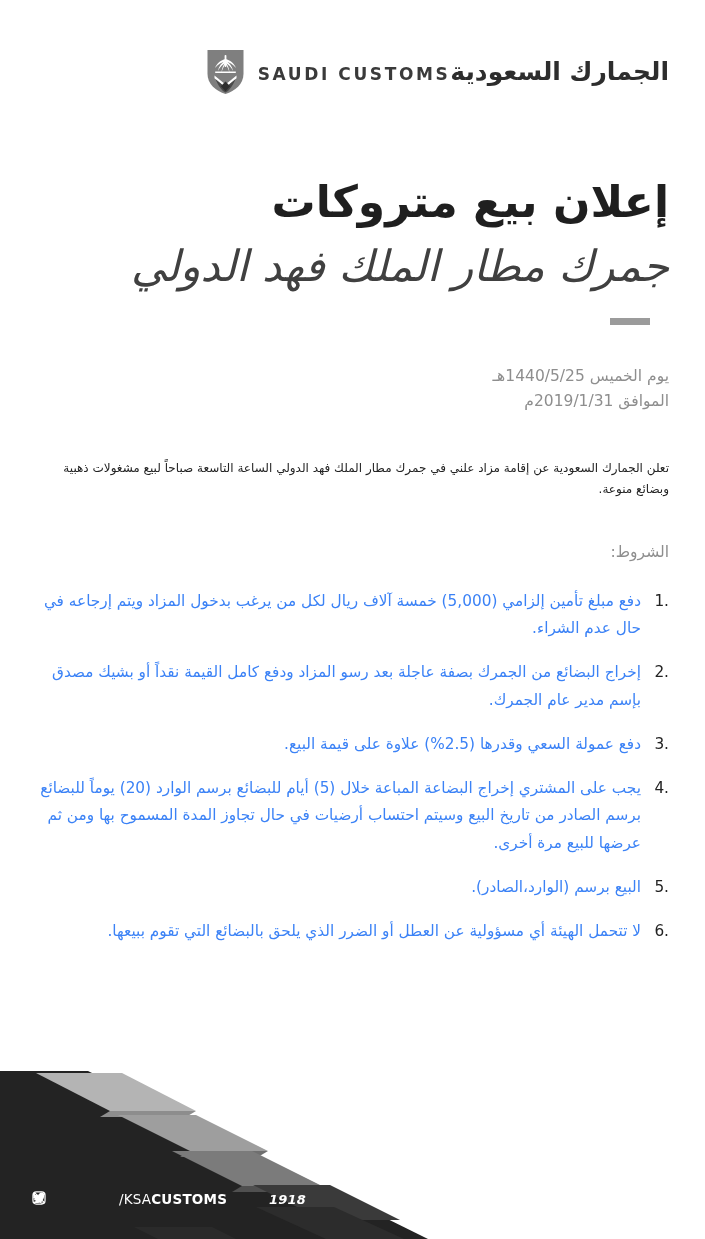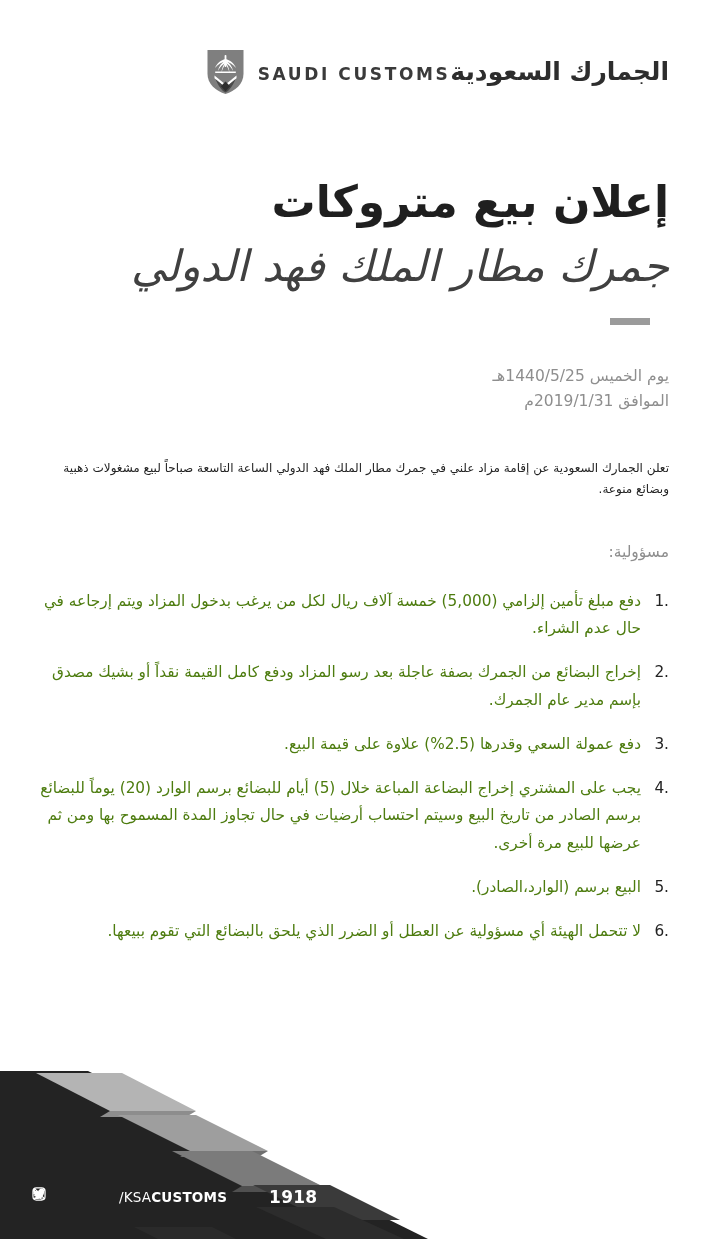--- a/index.html
+++ b/index.html
@@ -156,21 +156,21 @@
     color: #232323;
     font-size: 15.3px;
     line-height: 1.78;
     direction: ltr;
     unicode-bidi: isolate;
     padding-left: 8px;
     box-sizing: border-box;
   }
   .cond-text {
     flex: 1 1 auto;
-    color: #4d7c0f;
+    color: #3b82f6;
     font-size: 15.3px;
     line-height: 1.78;
     text-align: right;
     direction: rtl;
   }
 
   
   .footer {
     position: absolute;
     left: 0;
@@ -217,23 +217,24 @@
   }
   .handle b { font-weight: bold; }
   .phone-group {
     display: flex;
     flex-direction: row;
     align-items: center;
     gap: 6px;
   }
   .phone-num {
     color: #ffffff;
-    font-size: 17px;
+    font-size: 13px;
     font-weight: bold;
     letter-spacing: 0.2px;
+    font-style: italic;
   }
 </style>
 </head>
 <body>
 
 <div class="page">
 
   <div class="header">
     <div class="logo-text">
       <div class="logo-ar">الجمارك السعودية</div>
@@ -269,21 +270,21 @@
   </div>
   <div class="divider-dash"></div>
 
   <div class="dates">
     <div>يوم الخميس 1440/5/25هـ</div>
     <div>الموافق 2019/1/31م</div>
   </div>
 
   <p class="intro">تعلن الجمارك السعودية عن إقامة مزاد علني في جمرك مطار الملك فهد الدولي  الساعة التاسعة صباحاً لبيع مشغولات ذهبية وبضائع منوعة.</p>
 
-  <h3 class="cond-heading">مسؤولية:</h3>
+  <h3 class="cond-heading">الشروط:</h3>
 
   <ol class="cond-list">
     <li class="cond-item">
       <span class="cond-num">1.</span>
       <span class="cond-text">دفع مبلغ تأمين إلزامي (5,000) خمسة آلاف ريال لكل من يرغب بدخول المزاد ويتم إرجاعه في حال عدم الشراء.</span>
     </li>
     <li class="cond-item">
       <span class="cond-num">2.</span>
       <span class="cond-text">إخراج البضائع من الجمرك بصفة عاجلة بعد رسو المزاد ودفع كامل القيمة نقداً أو بشيك مصدق بإسم مدير عام الجمرك.</span>
     </li>

